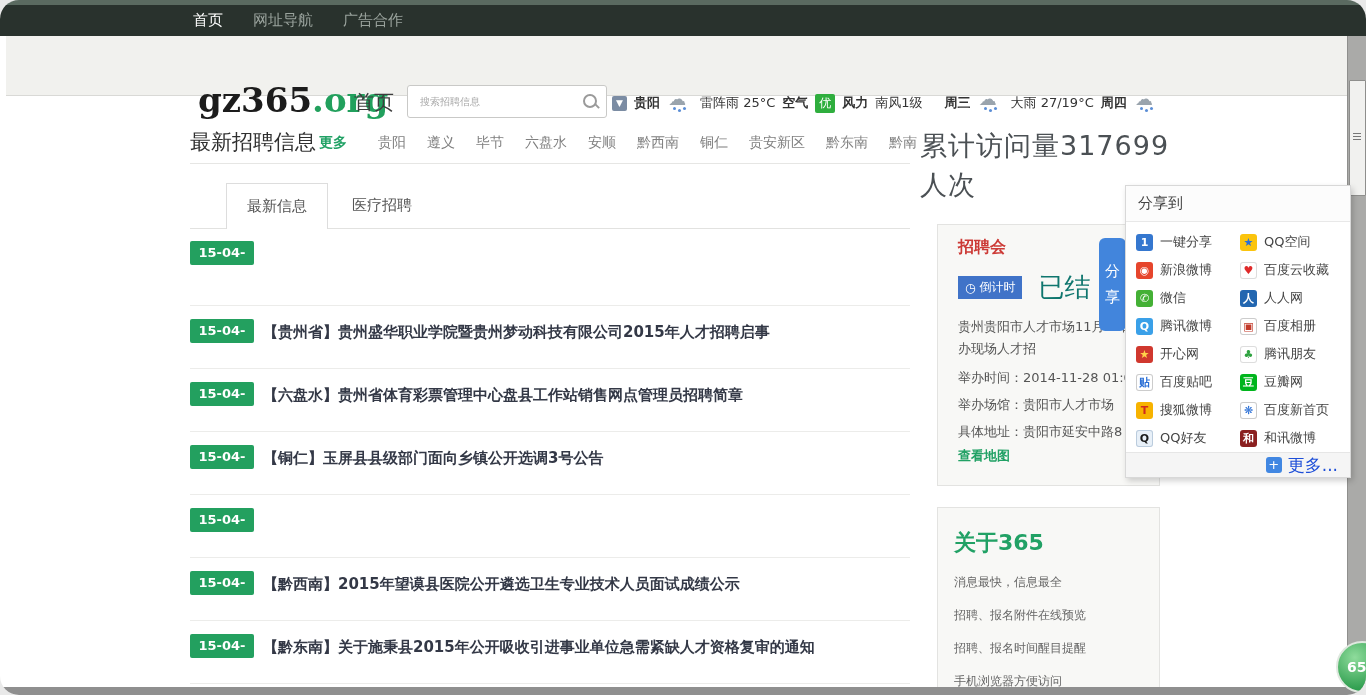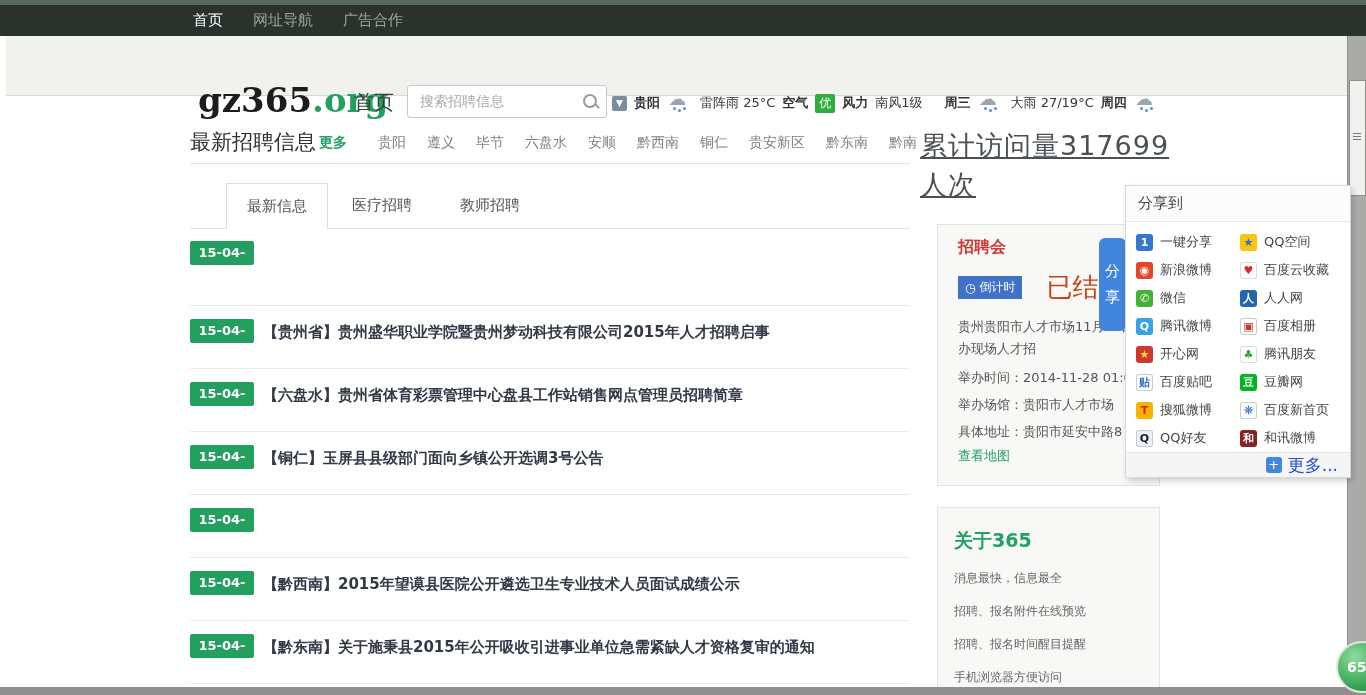--- a/index.html
+++ b/index.html
@@ -1,33 +1,33 @@
 <!DOCTYPE html>
 <html><head>
 <meta charset="utf-8">
 <style>
   html,body{margin:0;padding:0;background:#e9e9e9;}
   .canvas{position:relative;width:1366px;height:695px;overflow:hidden;background:#fff;
-          font-family:"DejaVu Sans","Liberation Sans",sans-serif;color:#333;}
+          font-family:"DejaVu Sans","Liberation Sans",sans-serif;color:#333;border-radius:19px;}
 
   
   .top-strip{position:absolute;left:0;top:0;width:1366px;height:5px;background:#5a6a60;}
   .navbar{position:absolute;left:0;top:5px;width:1366px;height:31px;background:#29322d;}
   .nav-items{position:absolute;left:193px;top:0;height:31px;display:flex;gap:30px;}
   .nav-item{position:relative;line-height:31px;font-size:15px;color:#9aa39d;cursor:pointer;}
   .nav-item.active{color:#fff;}
   .nav-item.active::after{content:"";position:absolute;left:-6px;right:-6px;bottom:-4px;height:4px;background:#1e9e66;}
 
   
   .header{position:absolute;left:6px;top:36px;width:1366px;height:59px;background:#f1f1ee;border-bottom:1px solid #d9d9d6;}
   .logo{position:absolute;left:192px;top:44px;font-family:"DejaVu Serif","Liberation Serif",serif;font-size:34px;font-weight:bold;color:#1c1c1c;}
   .logo .suffix{color:#22a05d;}
   .home-link{position:absolute;left:348px;top:53px;font-size:20px;color:#3c3c3c;cursor:pointer;}
   .searchbox{position:absolute;left:401px;top:49px;width:198px;height:31px;background:#fff;border:1px solid #c9c9c7;border-radius:3px;}
-  .searchbox input{position:absolute;left:10px;top:4px;width:160px;height:22px;border:0;outline:none;font-size:14px;color:#444;background:transparent;font-family:Liberation Serif, serif;}
+  .searchbox input{position:absolute;left:10px;top:4px;width:160px;height:22px;border:0;outline:none;font-size:10px;color:#444;background:transparent;font-family:Liberation Mono, monospace;}
   .searchbox input::placeholder{color:#a9a9a9;}
   .mag{position:absolute;right:9px;top:8px;width:10px;height:10px;border:2px solid #9a9a9a;border-radius:50%;}
   .mag::after{content:"";position:absolute;left:9px;top:9px;width:6px;height:2px;background:#9a9a9a;transform:rotate(45deg);}
 
   
   .weather{position:absolute;left:606px;top:52px;height:30px;display:flex;align-items:center;gap:7px;font-size:13px;color:#333;white-space:nowrap;}
   .w-drop{width:15px;height:15px;background:#7b8ca3;border-radius:2px;color:#fff;font-size:9px;line-height:15px;text-align:center;cursor:pointer;}
   .w-bold{font-weight:bold;font-size:13px;}
   .air-badge{background:#2fae3e;color:#fff;font-size:12px;padding:1px 4px;border-radius:2px;}
   .rain-icon{position:relative;width:26px;height:22px;display:inline-block;}
@@ -47,35 +47,35 @@
   .tab{line-height:45px;padding:0 24px;font-size:15px;color:#555;cursor:pointer;}
   .tab.active{background:#fff;border:1px solid #ddd;border-bottom:0;height:46px;box-sizing:border-box;padding:0 20px;}
 
   .job-list{position:absolute;left:190px;top:228px;width:720px;}
   .job-item{display:flex;align-items:flex-start;padding-top:13px;min-height:49px;border-bottom:1px solid #ececea;cursor:pointer;}
   .job-item.tall{min-height:64px;}
   .date-badge{flex:0 0 64px;height:24px;background:#23a05f;border-radius:2px;color:#fff;font-size:13px;font-weight:bold;text-align:center;line-height:24px;margin-right:9px;}
   .job-title{font-size:15px;font-weight:bold;color:#333846;line-height:26px;padding-top:0px;}
 
   
-  .visitor{position:absolute;left:920px;top:126px;width:256px;font-size:27px;line-height:39px;color:#4b5054;letter-spacing:1px;text-decoration:underline;}
+  .visitor{position:absolute;left:920px;top:126px;width:256px;font-size:27px;line-height:39px;color:#4b5054;letter-spacing:1px;}
 
   .side-box{position:absolute;background:#f8f8f6;border:1px solid #e3e3e1;box-sizing:border-box;}
   .fair-box{left:937px;top:224px;width:223px;height:262px;padding:12px 20px;overflow:hidden;}
   .fair-title{font-size:16px;font-weight:bold;color:#cc3a36;}
   .fair-row{display:flex;align-items:center;margin-top:12px;}
   .countdown-badge{background:#4073c8;color:#fff;font-size:12px;padding:3px 7px;display:flex;align-items:center;gap:4px;}
   .countdown-badge .clk{font-size:12px;}
-  .fair-status{margin-left:24px;font-size:26px;color:#c2410c;}
+  .fair-status{margin-left:16px;font-size:26px;color:#0f766e;}
   .fair-desc{margin-top:11px;width:182px;font-size:13px;color:#555;line-height:22px;}
   .fair-info{margin-top:9px;font-size:13px;color:#555;white-space:nowrap;overflow:hidden;}
-  .map-link{margin-top:6px;font-size:13px;color:#21a165;cursor:pointer;}
+  .map-link{margin-top:6px;font-size:13px;color:#21a165;cursor:pointer;font-weight:bold;}
 
   .about-box{left:937px;top:507px;width:223px;height:200px;padding:12px 16px;}
-  .about-title{font-size:19px;font-weight:bold;color:#21a165;margin-top:8px;}
+  .about-title{font-size:22px;font-weight:bold;color:#21a165;margin-top:8px;}
   .about-line{font-size:12px;color:#666;margin-top:16px;white-space:nowrap;overflow:hidden;}
 
   
   .share-btn{position:absolute;left:1099px;top:238px;width:27px;height:93px;background:#4285dc;border-radius:6px;color:#fff;
              font-size:15px;display:flex;flex-direction:column;align-items:center;justify-content:center;gap:7px;cursor:pointer;z-index:2;}
   .share-panel{position:absolute;left:1125px;top:185px;width:226px;height:293px;background:#fff;border:1px solid #d8d8d8;
                box-shadow:2px 3px 6px rgba(0,0,0,0.18);box-sizing:border-box;z-index:3;display:flex;flex-direction:column;}
   .share-head{padding:8px 12px;font-size:15px;color:#444;border-bottom:1px solid #e8e8e8;background:#fcfcfc;}
   .share-grid{flex:1;display:grid;grid-template-columns:1fr 1fr;align-content:start;padding:6px 6px 0 10px;}
   .share-item{display:flex;align-items:center;gap:7px;height:28px;cursor:pointer;}
@@ -158,21 +158,20 @@
       <span class="city-link">贵安新区</span>
       <span class="city-link">黔东南</span>
       <span class="city-link">黔南</span>
     </div>
   <div class="head-divider"></div>
 
   <div class="tabbar-line"></div>
   <div class="tabs" id="tabs">
       <span class="tab active">最新信息</span>
       <span class="tab">医疗招聘</span>
-      <span class="tab">教师招聘</span>
     </div>
 
   <div class="job-list" id="job-list">
       <div class="job-item tall">
         <span class="date-badge">15-04-04</span>
       </div>
       <div class="job-item">
         <span class="date-badge">15-04-04</span>
         <span class="job-title">【贵州省】贵州盛华职业学院暨贵州梦动科技有限公司2015年人才招聘启事</span>
       </div>

